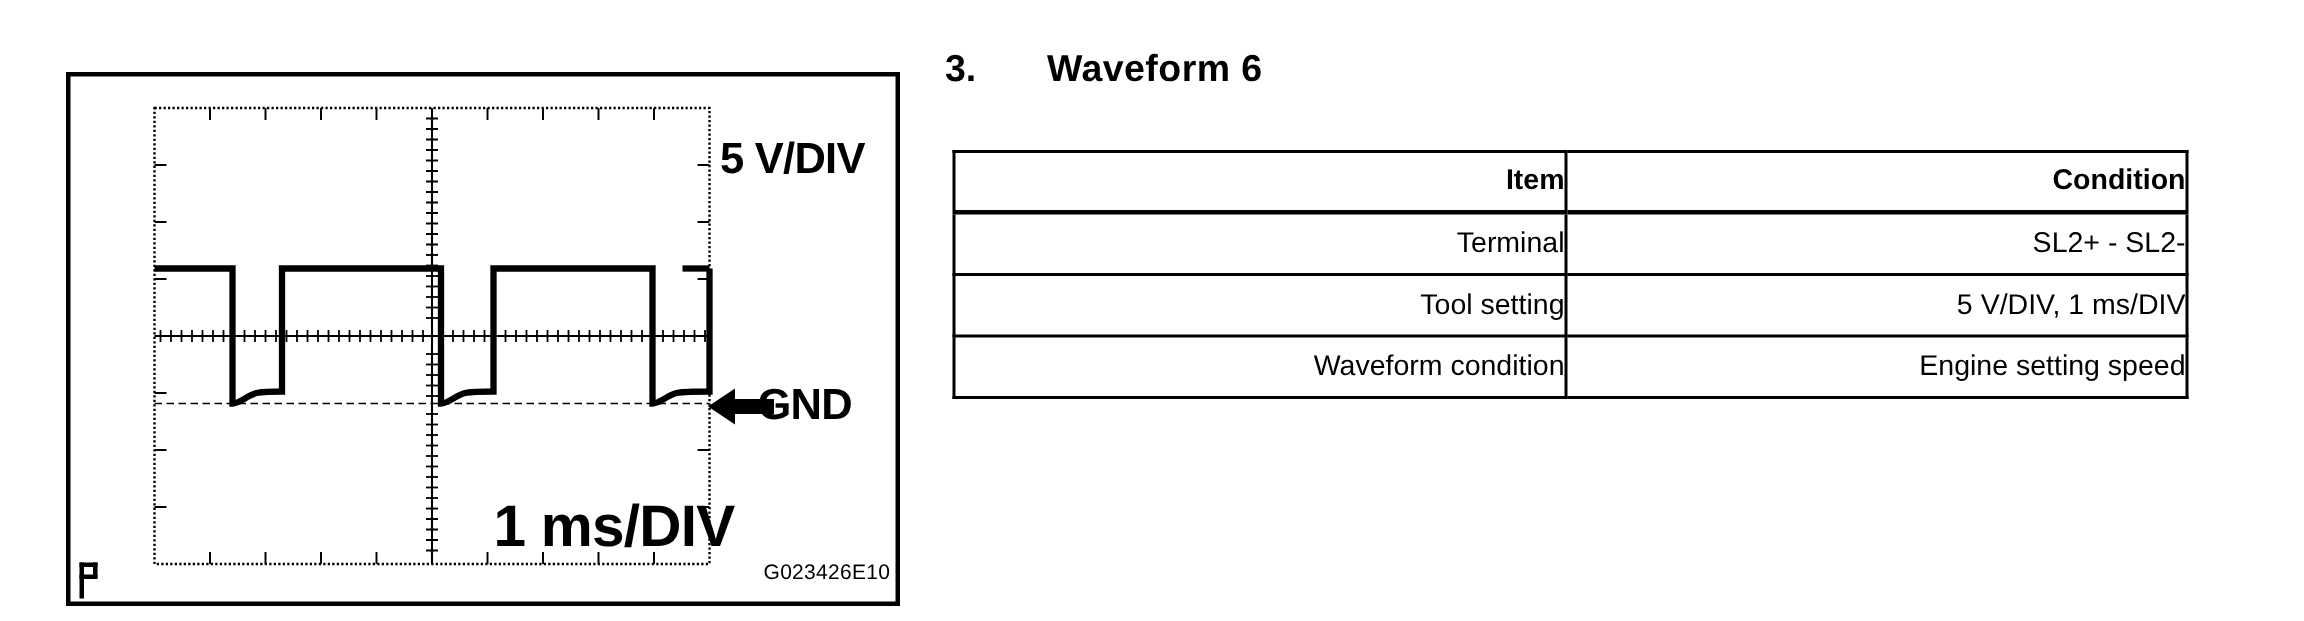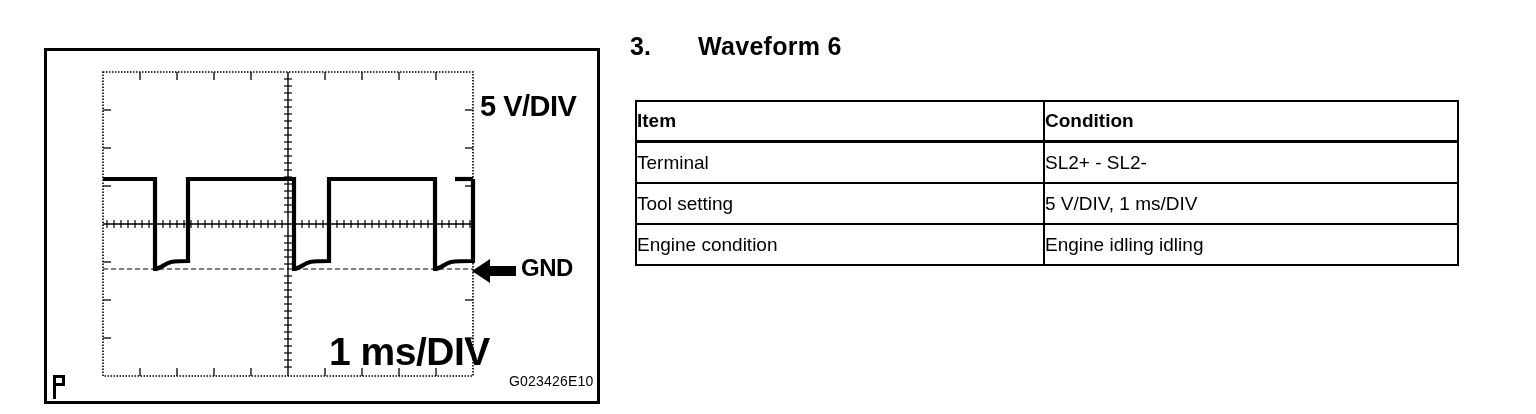--- a/index.html
+++ b/index.html
@@ -47,23 +47,23 @@
     font-size: 29px;
     letter-spacing: -0.5px;
   }
   #msdiv-label {
     left: 282px;
     top: 279px;
     font-size: 39px;
     letter-spacing: -0.5px;
   }
   #gnd-label {
-    left: 474px;
+    left: 458px;
     top: 203px;
-    font-size: 24px;
+    font-size: 29px;
     letter-spacing: -0.5px;
   }
   #gnd-arrow {
     position: absolute;
     left: 423px;
     top: 206px;
     width: 48px;
     height: 28px;
   }
   #figure-code {
@@ -109,21 +109,21 @@
     width: 822px;
     border-collapse: collapse;
     table-layout: fixed;
   }
   #spec-table col.col-item   { width: 408px; }
   #spec-table col.col-cond   { width: 414px; }
 
   #spec-table th,
   #spec-table td {
     border: 2px solid #000;
-    text-align: left;
+    text-align: right;
     font-size: 19px;
     font-family: "Liberation Sans", sans-serif;
     padding: 0;
     height: 39px;
     vertical-align: middle;
     color: #000;
     background: #fff;
   }
   #spec-table th {
     font-weight: bold;
@@ -362,17 +362,17 @@
   <tbody>
     <tr>
       <td>Terminal</td>
       <td>SL2+ - SL2-</td>
     </tr>
     <tr>
       <td>Tool setting</td>
       <td>5 V/DIV, 1 ms/DIV</td>
     </tr>
     <tr>
-      <td>Engine condition</td>
-      <td>Engine idling idling</td>
+      <td>Waveform condition</td>
+      <td>Engine setting speed</td>
     </tr>
   </tbody>
 </table>
 
 </body></html>

